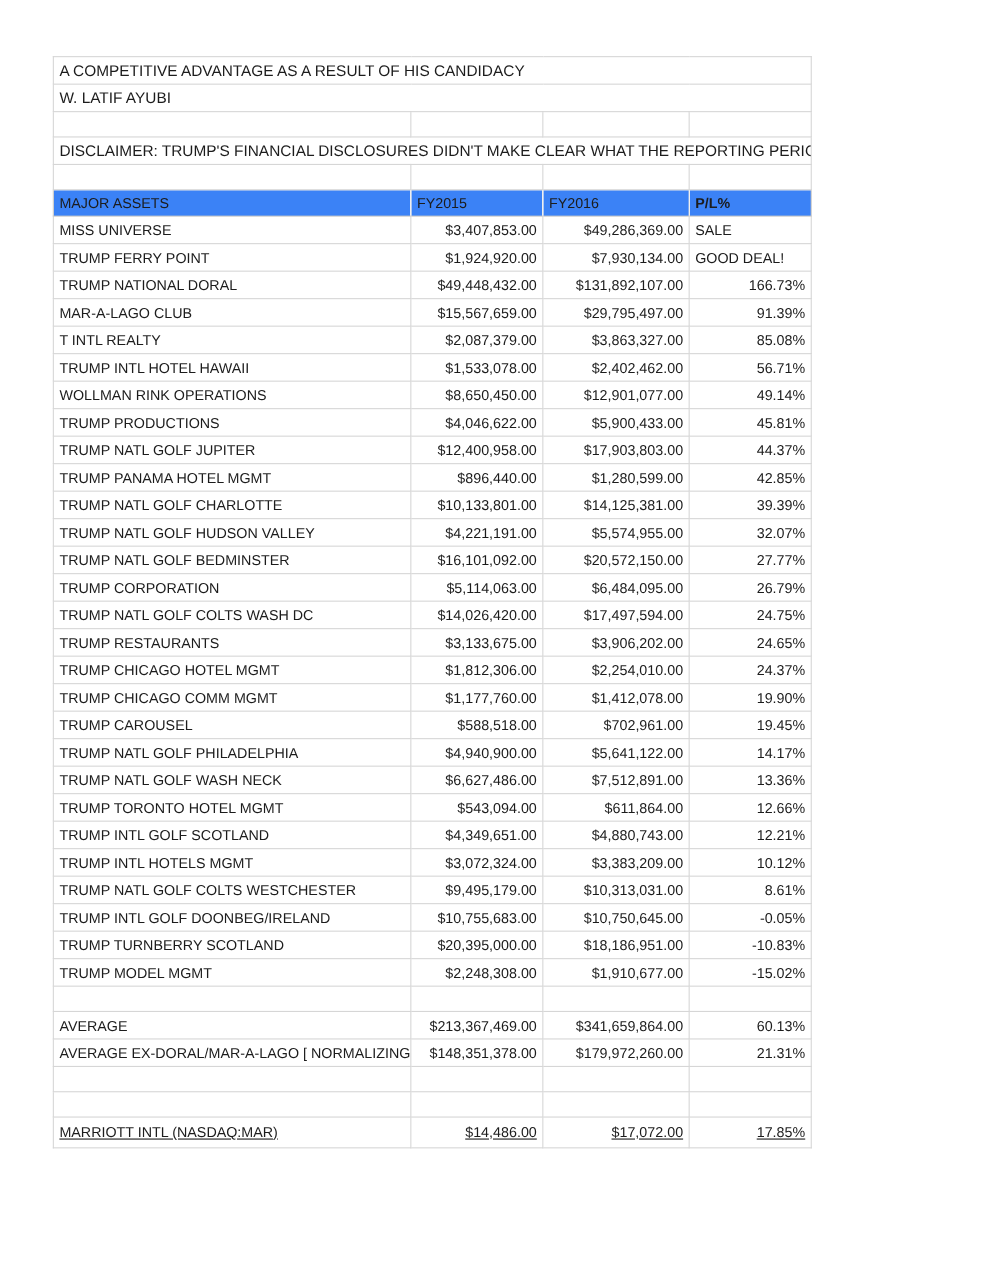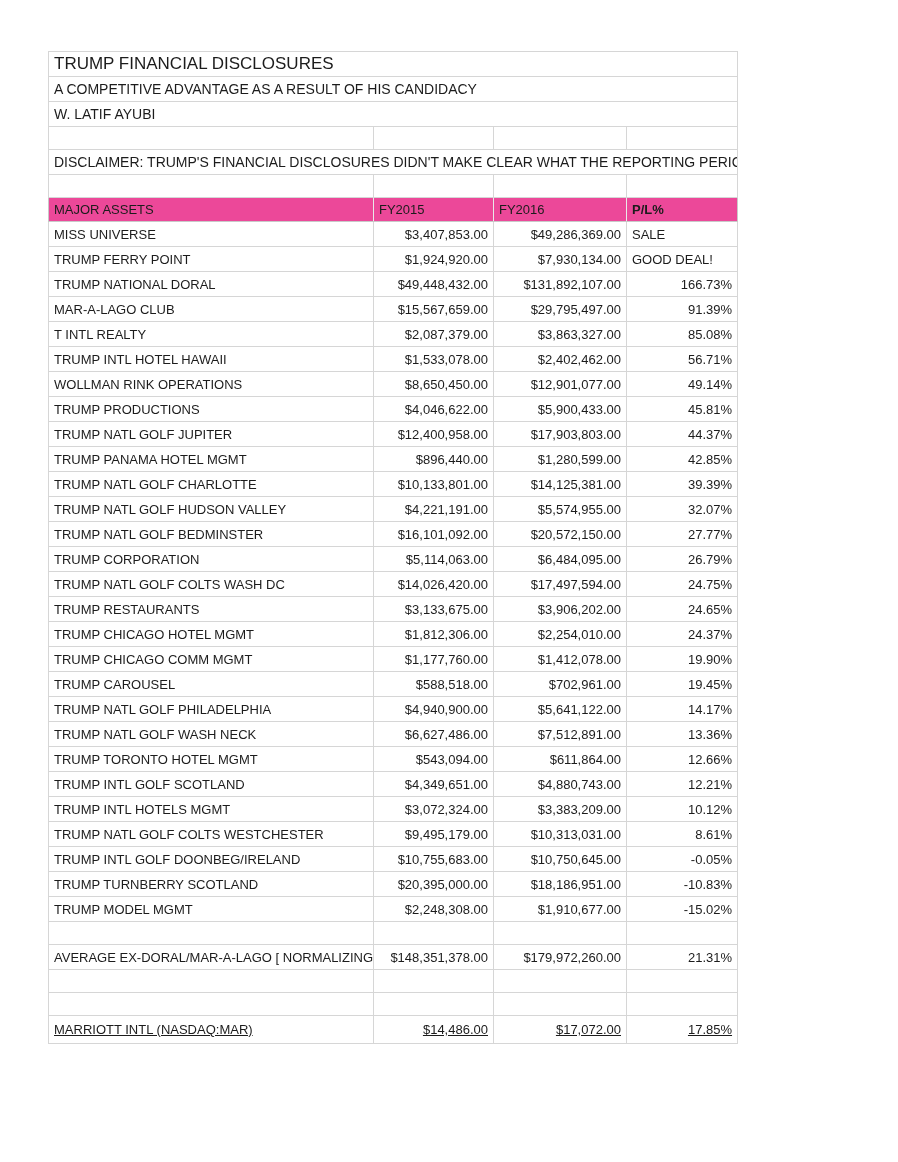--- a/index.html
+++ b/index.html
@@ -51,21 +51,21 @@
   }
   td.disclaimer-cell {
     font-size: 14px;
     line-height: 18px;
     white-space: normal;
     padding: 4px 6px;
     height: auto;
   }
   tr.spacer td { height: 20px; }
   tr.hdr td {
-    background: #ec4899;
+    background: #3b82f6;
     border-color: #e9e9e9;
     border-top-color: #c9c9c9;
     border-bottom-color: #c9c9c9;
     height: 21px;
   }
   tr.hdr td:first-child { border-left-color: #c9c9c9; }
   tr.hdr td:last-child { border-right-color: #c9c9c9; font-weight: bold; }
   td.num { text-align: right; }
   td.pl { text-align: right; }
   td.pl.left { text-align: left; }
@@ -83,23 +83,20 @@
   <div class="sheet">
     <table class="grid">
       <colgroup>
         <col style="width:325px">
         <col style="width:120px">
         <col style="width:133px">
         <col style="width:111px">
       </colgroup>
       <tbody>
         <tr>
-          <td class="title-cell" colspan="4">TRUMP FINANCIAL DISCLOSURES</td>
-        </tr>
-        <tr>
           <td class="subtitle-cell" colspan="4">A COMPETITIVE ADVANTAGE AS A RESULT OF HIS CANDIDACY</td>
         </tr>
         <tr>
           <td class="author-cell" colspan="4">W. LATIF AYUBI</td>
         </tr>
         <tr class="spacer">
           <td></td>
             <td></td>
             <td></td>
             <td></td>
@@ -322,20 +319,26 @@
 
         <tbody>
           <tr class="spacer">
           <td></td>
             <td></td>
             <td></td>
             <td></td>
         </tr>
 
         <tr>
+          <td>AVERAGE</td>
+          <td class="num">$213,367,469.00</td>
+          <td class="num">$341,659,864.00</td>
+          <td class="pl">60.13%</td>
+        </tr>
+        <tr>
           <td class="wrap-cell">AVERAGE EX-DORAL/MAR-A-LAGO [ NORMALIZING FOR CAMPAIGN JUNKETS ]</td>
           <td class="num">$148,351,378.00</td>
           <td class="num">$179,972,260.00</td>
           <td class="pl">21.31%</td>
         </tr>
 
         <tr class="spacer">
           <td></td>
             <td></td>
             <td></td>

